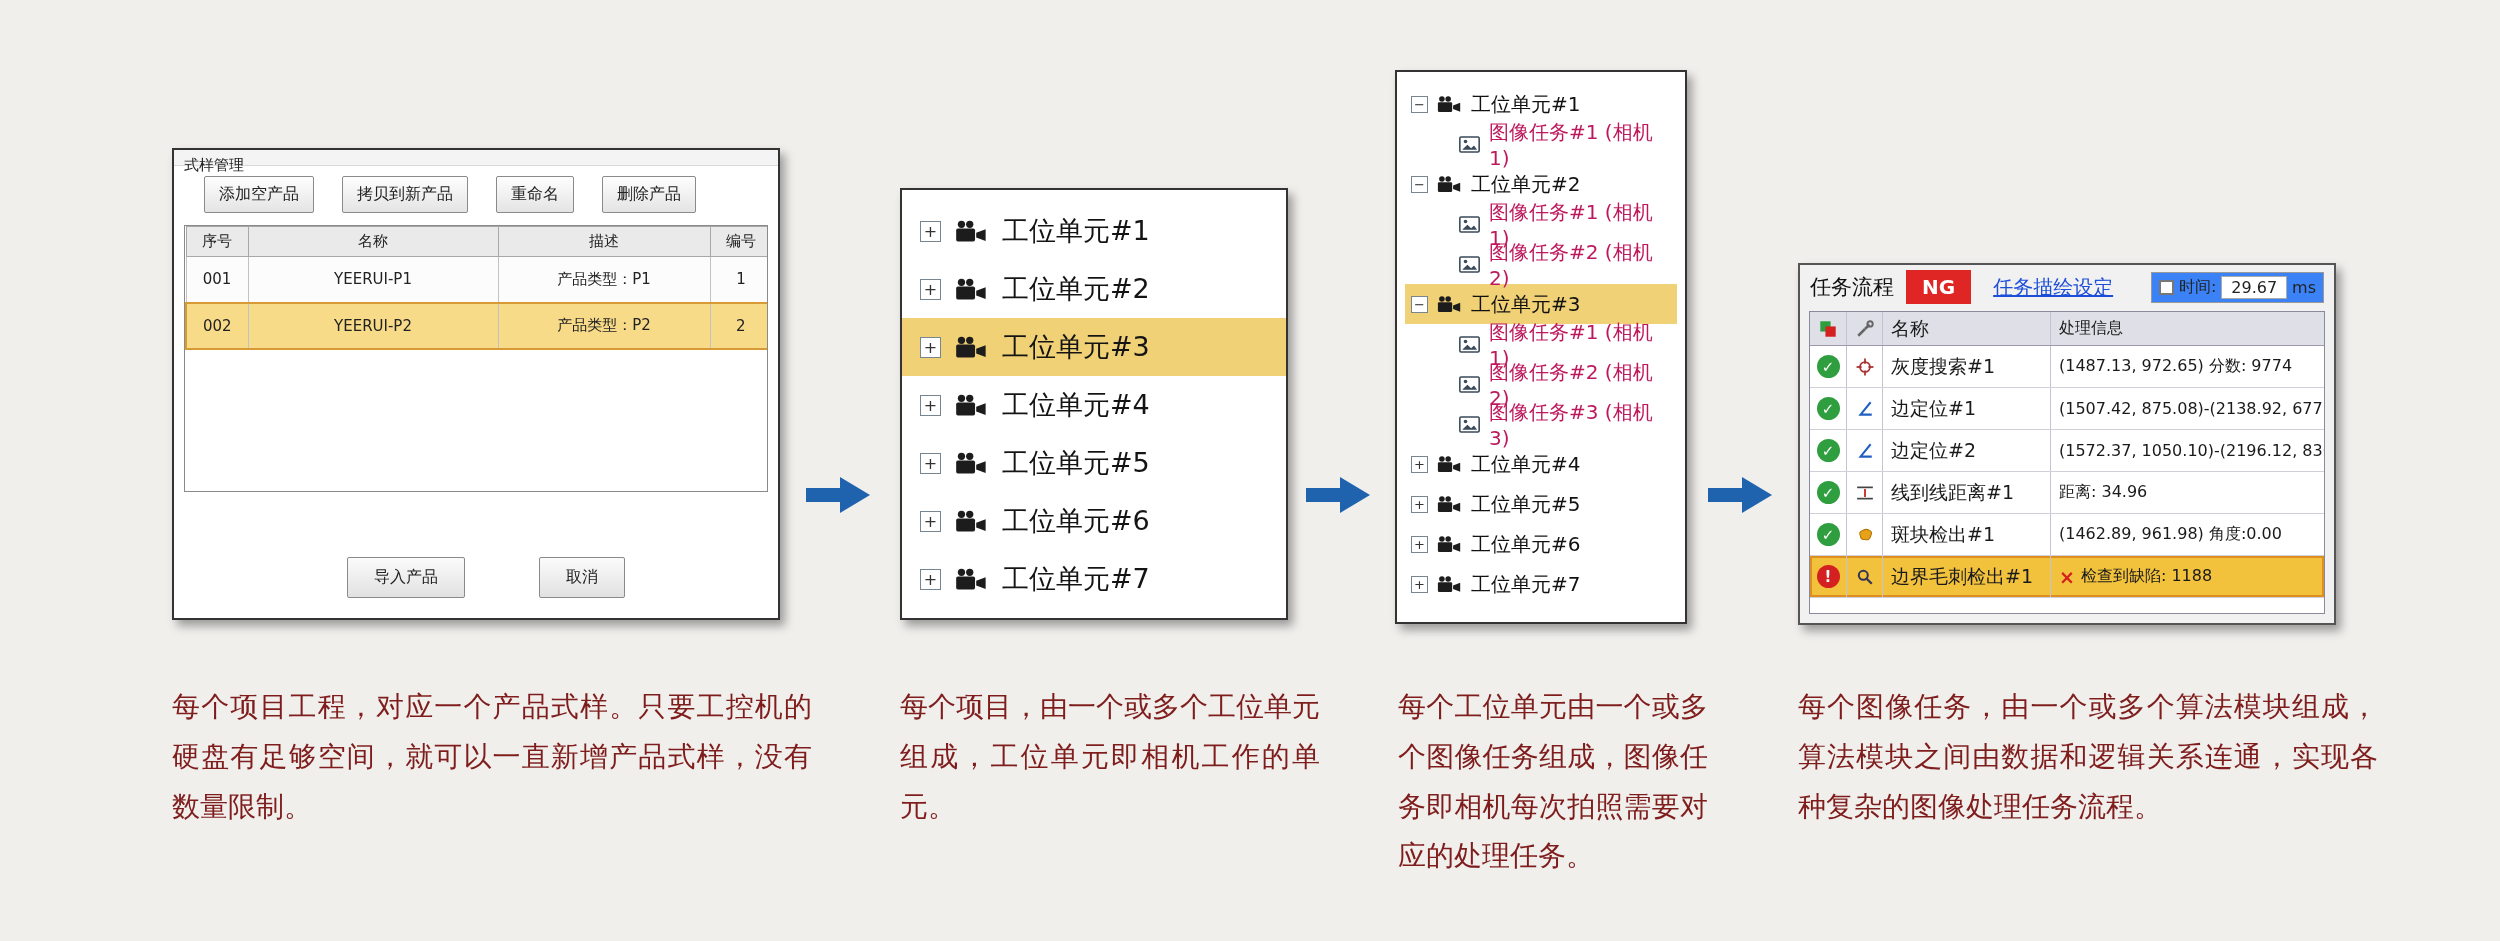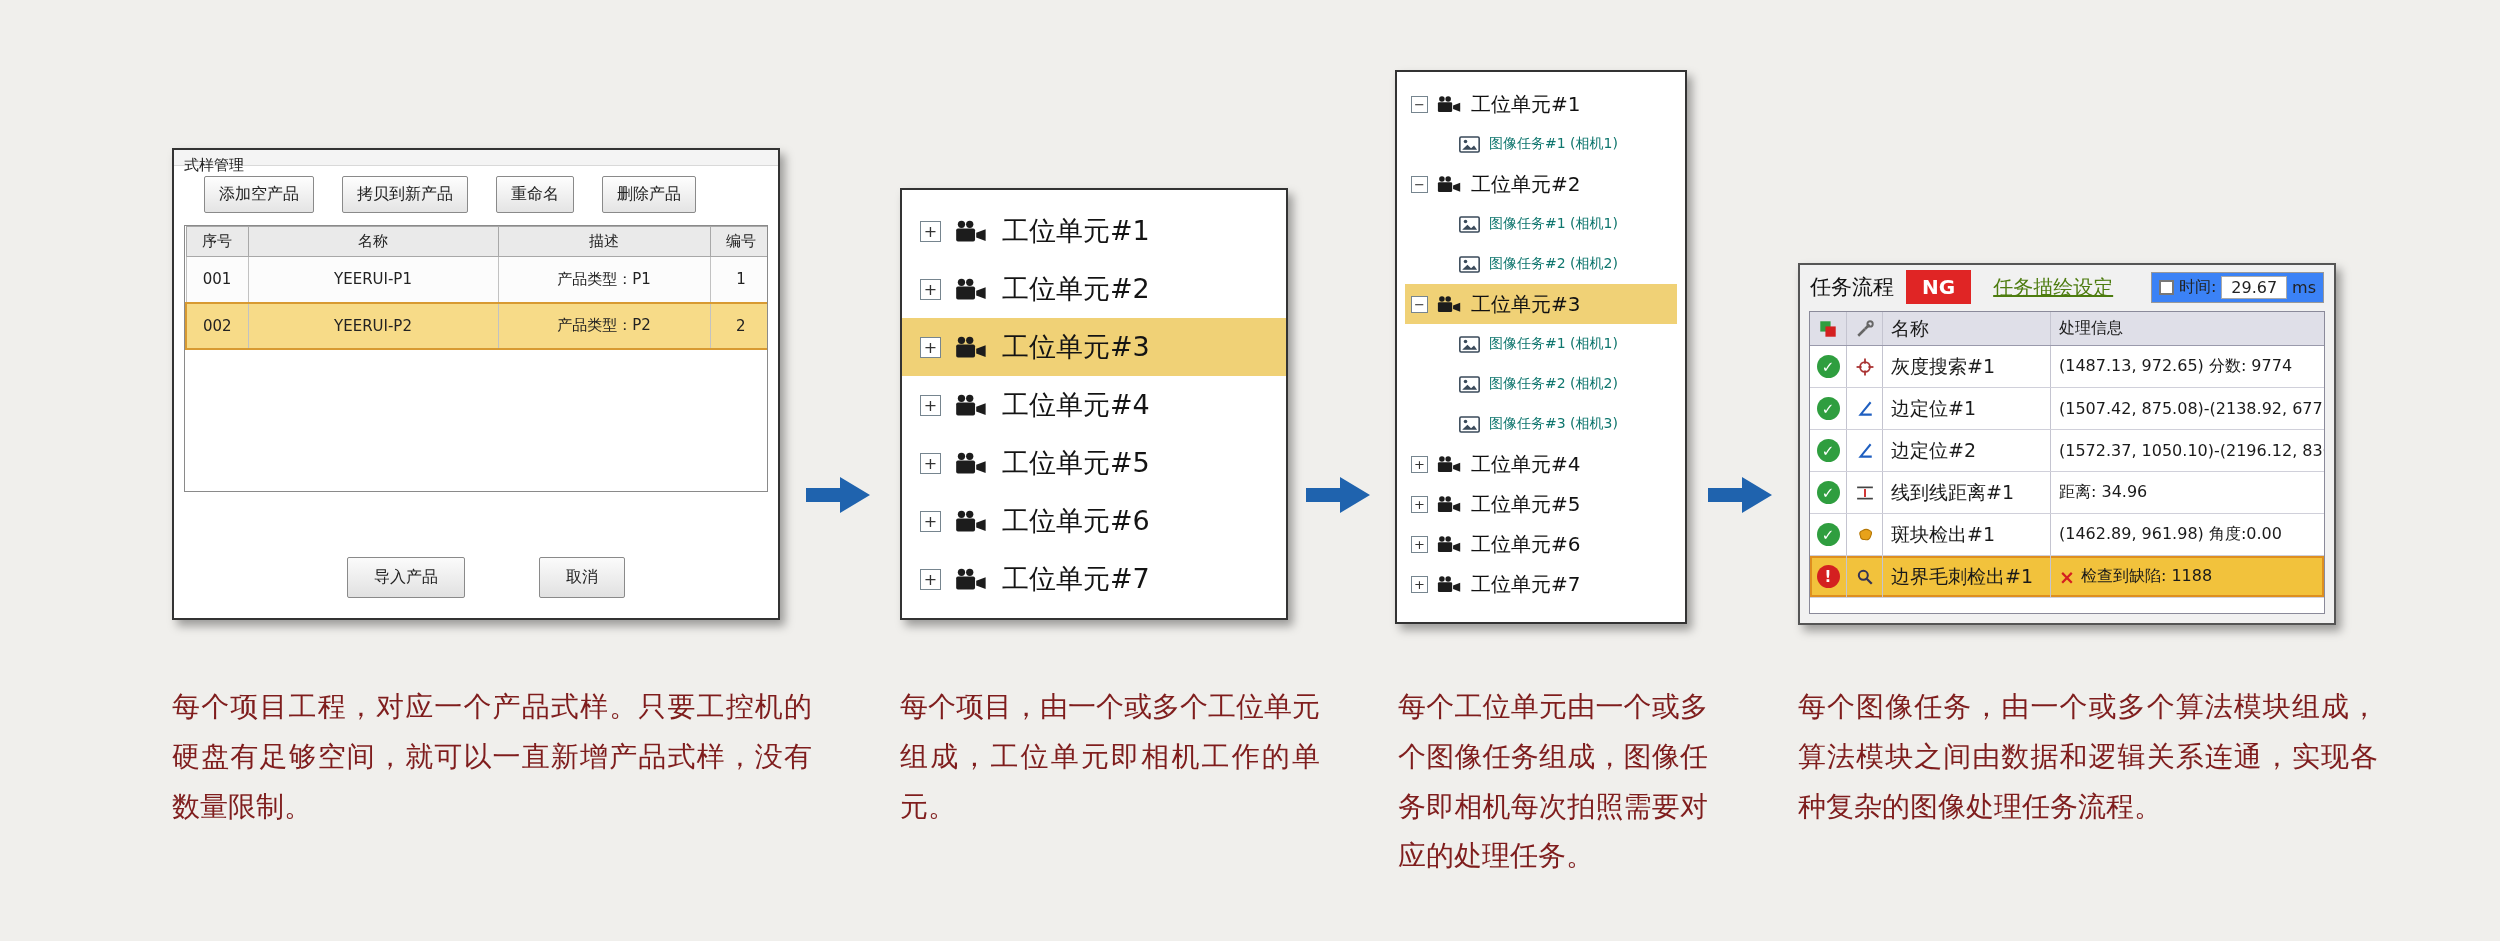--- a/index.html
+++ b/index.html
@@ -78,30 +78,30 @@
   .p2-label { font-size: 27px; color: #141414; }
   .cam-lg { width: 33px; height: 23px; }
 
   
   #panel3 { left: 1395px; top: 70px; width: 292px; height: 554px; padding: 12px 8px; }
   .p3-row { height: 40px; display: flex; align-items: center; gap: 9px; padding: 0 6px; }
   .p3-row.selected { background: #f0d176; }
   .p3-row.task { padding-left: 54px; }
   .p3-row .toggle-box { width: 17px; height: 17px; font-size: 13px; }
   .p3-row.unit .label { font-size: 20px; color: #111; }
-  .p3-row.task .label { font-size: 14px; color: #0f766e; }
+  .p3-row.task .label { font-size: 20px; color: #be185d; }
   .cam-sm { width: 25px; height: 17px; }
   .pic-svg { width: 21px; height: 17px; }
 
   
   #panel4 { left: 1798px; top: 263px; width: 538px; height: 362px; background: #f1f1f1; border-color: #555; }
   .p4-header { height: 44px; display: flex; align-items: center; gap: 12px; padding: 12px 10px; }
   .p4-title { font-size: 21px; color: #111; }
   .ng-badge { background: #e02525; color: #fff; font-weight: bold; font-size: 20px; padding: 5px 16px; }
-  .p4-link { font-size: 20px; color: #4d7c0f; text-decoration: underline; margin-left: 10px; cursor: pointer; }
+  .p4-link { font-size: 20px; color: #1d4ed8; text-decoration: underline; margin-left: 10px; cursor: pointer; }
   .time-box {
     margin-left: auto; display: flex; align-items: center; gap: 5px;
     border: 1px solid #999; background: #3b82f6; padding: 3px 7px;
   }
   .clock-icon { width: 15px; height: 15px; border: 2px solid #777; background: #fff; }
   .time-label, .time-unit { font-size: 16px; color: #222; }
   .time-value { font-size: 16px; color: #222; border: 1px solid #aaa; background: #fff; padding: 1px 9px; }
 
   .p4-table {
     position: absolute; left: 9px; right: 9px; top: 46px; bottom: 9px;

